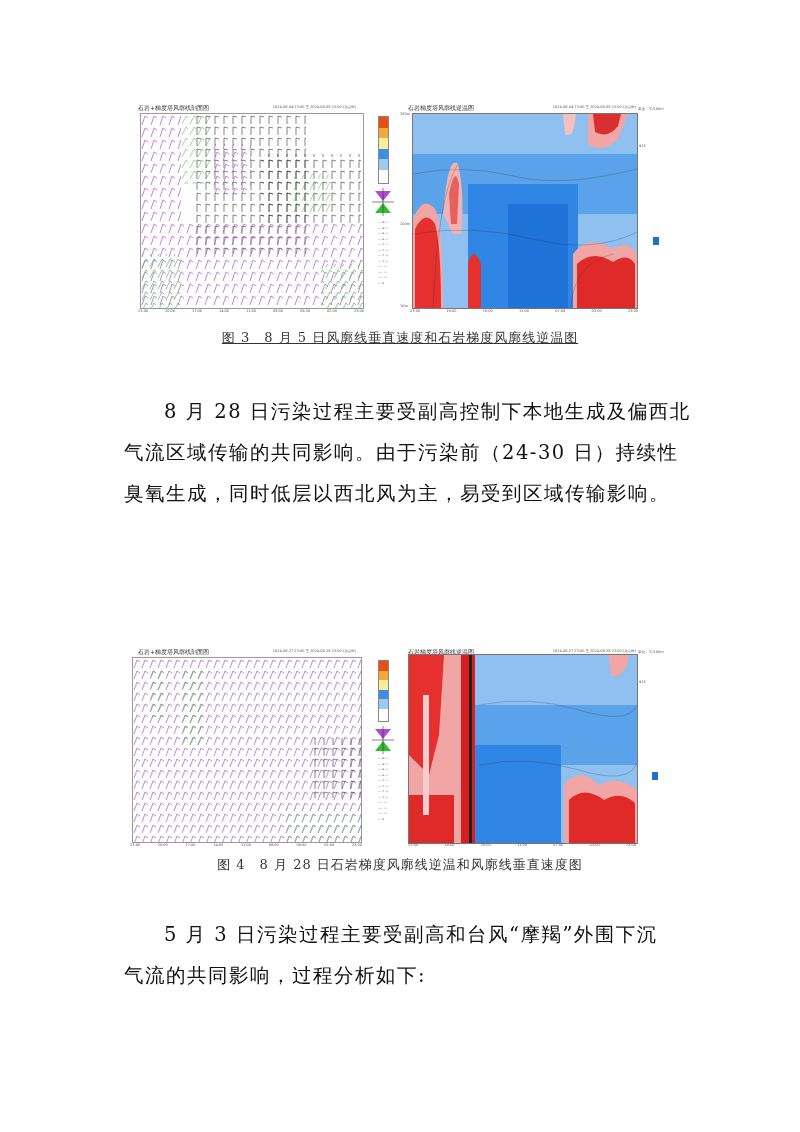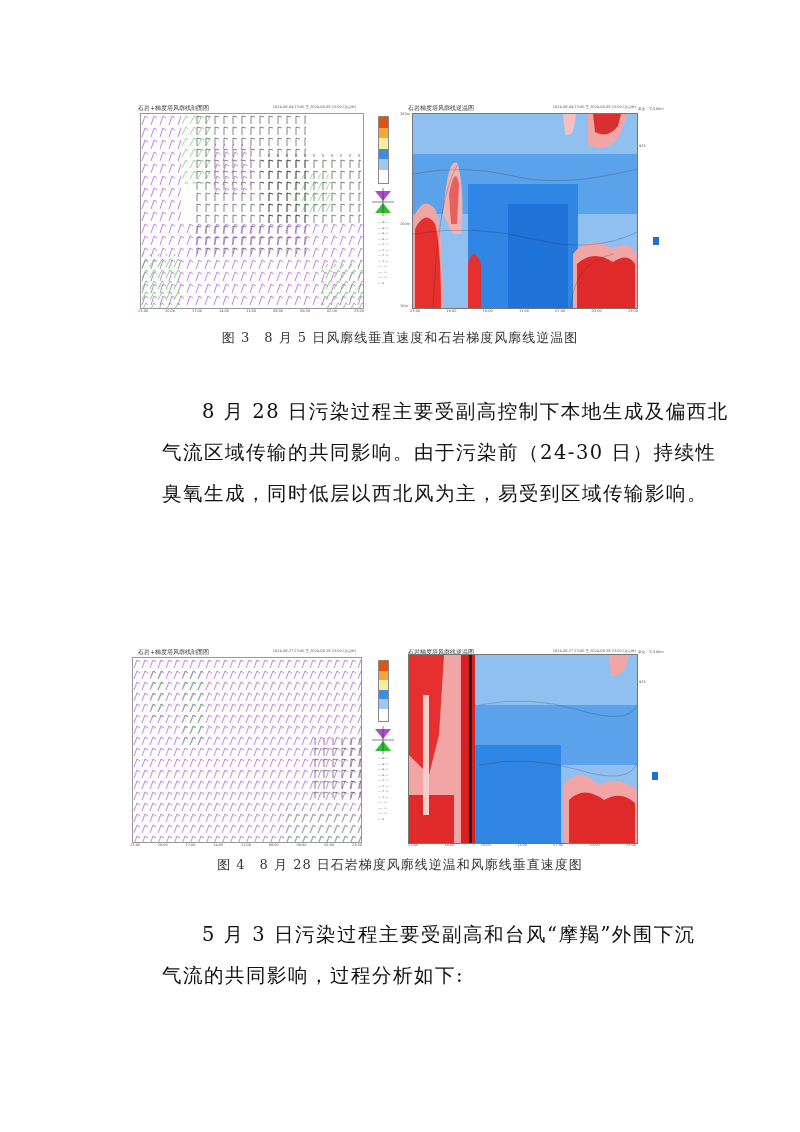--- a/index.html
+++ b/index.html
@@ -16,21 +16,21 @@
   .plot { position: absolute; border: 1px solid #999; background: #fff; overflow: hidden; }
   .ytick { position: absolute; font-size: 3.5px; color: #555; font-family: "DejaVu Sans", sans-serif; }
   .xticks { position: absolute; display: flex; justify-content: space-between; font-size: 3.5px; color: #555;
             font-family: "DejaVu Sans", sans-serif; }
 
   .caption { position: absolute; left: 0; width: 800px; text-align: center; font-size: 13px; color: #333;
              font-family: "DejaVu Serif", "Liberation Serif", serif; letter-spacing: 1px; }
 
   .para { position: absolute; left: 124px; width: 560px; font-size: 19.5px; line-height: 41px;
           letter-spacing: 1.5px; color: #111; text-align: justify; }
-  .para .line { display: block; white-space: nowrap; height: 41px; margin-left: 38px; }
+  .para .line { display: block; white-space: nowrap; height: 41px; }
   .indent { padding-left: 40px; }
 
   
   .cbar { position: absolute; width: 9px; border: 1px solid #888; }
   .cbar div { height: 16%; }
   .compass { position: absolute; width: 22px; height: 28px; }
   .speedleg { position: absolute; font-size: 3px; color: #444; line-height: 5.5px; font-family: "DejaVu Sans", sans-serif; }
   .bluechip { position: absolute; width: 6px; height: 8px; background: #1f6fd6; }
 </style>
 </head>
@@ -154,21 +154,21 @@
         <span>19:00</span>
         <span>15:00</span>
         <span>11:00</span>
         <span>07:00</span>
         <span>03:00</span>
         <span>23:00</span>
       </div>
     </div>
   </div>
 
-  <div class="caption" style="top:329px;">图 3　8 月 5 日风廓线垂直速度和石岩梯度风廓线逆温图</div>
+  <div class="caption" style="top:329px;text-decoration:underline;">图 3　8 月 5 日风廓线垂直速度和石岩梯度风廓线逆温图</div>
 
   <div class="para" style="top:391px;">
     <span class="line indent">8 月 28 日污染过程主要受副高控制下本地生成及偏西北</span>
     <span class="line">气流区域传输的共同影响。由于污染前（24-30 日）持续性</span>
     <span class="line">臭氧生成，同时低层以西北风为主，易受到区域传输影响。</span>
   </div>
 
   <div class="fig" style="left:130px; top:648px; width:540px; height:204px;">
     <div class="panel" style="left:0; top:0; width:270px; height:204px;">
       <div class="panel-title">石岩+梯度塔风廓线剖面图</div>

